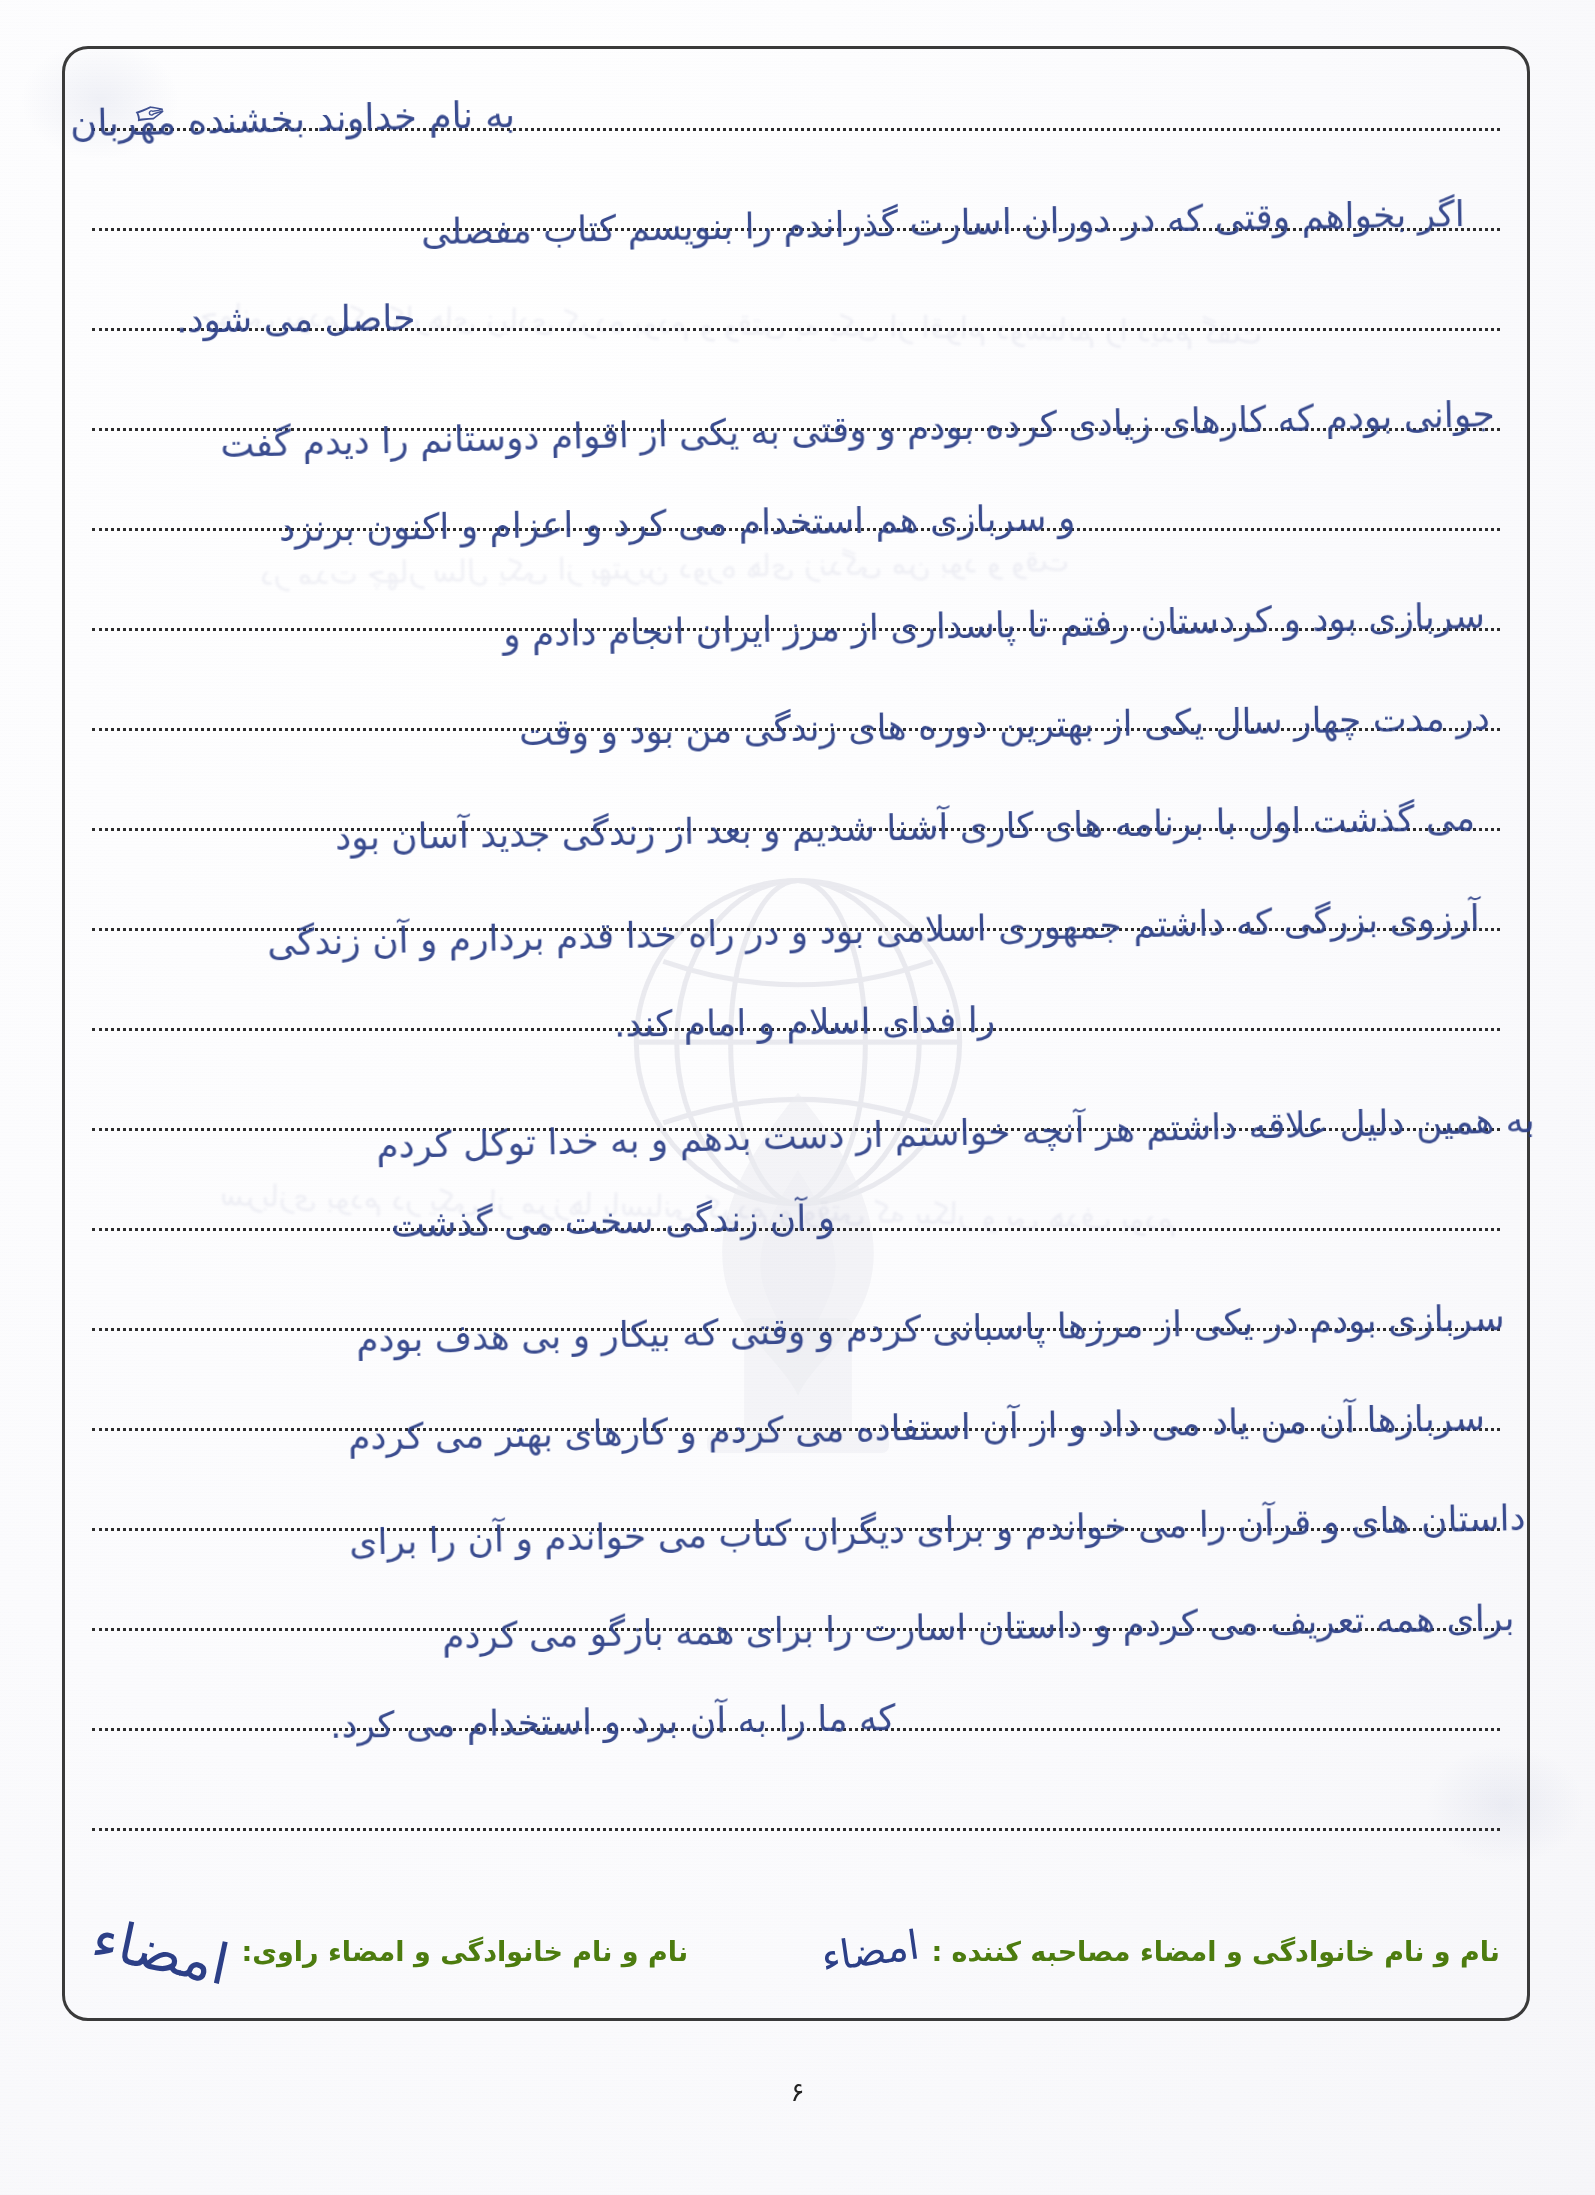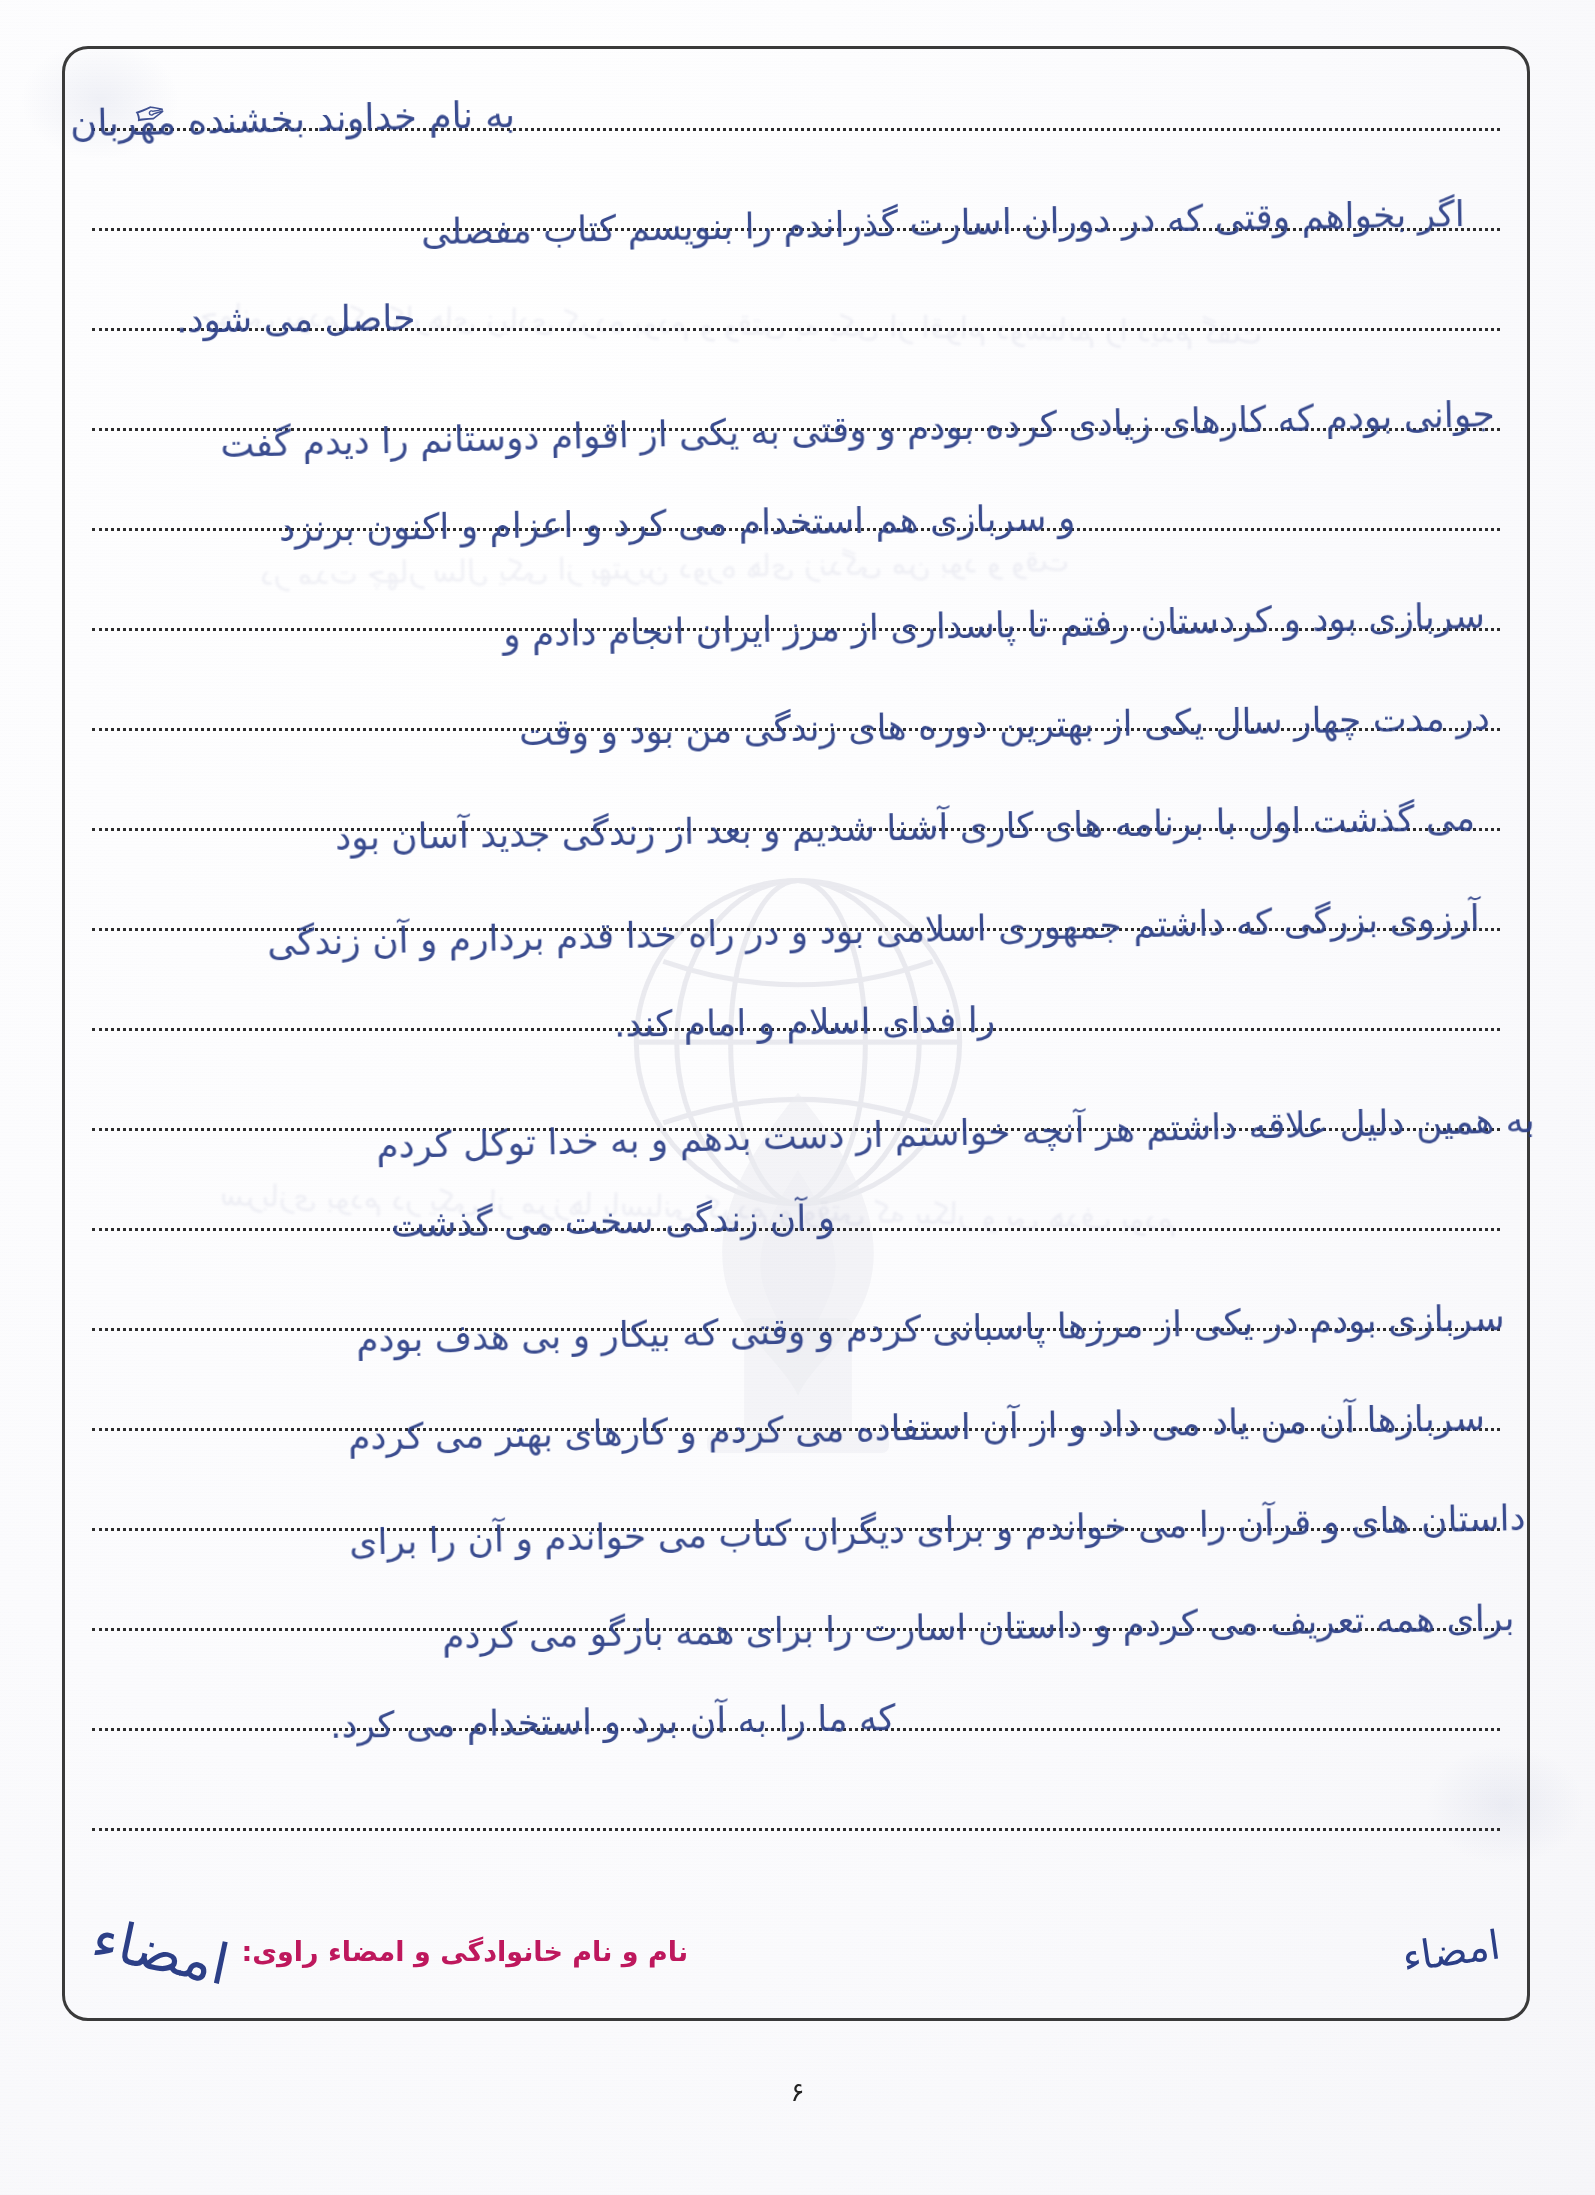--- a/index.html
+++ b/index.html
@@ -102,21 +102,21 @@
     height: 96px;
     display: flex;
     align-items: center;
     justify-content: space-between;
     direction: rtl;
   }
   .sig-label {
     font-family: "DejaVu Sans", sans-serif;
     font-weight: bold;
     font-size: 27px;
-    color: #be185d;
+    color: #4d7c0f;
     white-space: nowrap;
   }
   .sig-left-group, .sig-right-group {
     display: flex;
     align-items: center;
     gap: 12px;
   }
   .sig-scribble {
     color: #2c3f87;
     font-size: 40px;
@@ -244,20 +244,21 @@
 
     <div class="hw-line" style="right:70px; top:1500px; font-size:36px; transform:rotate(-1.2deg);">داستان های و قرآن را می خواندم و برای دیگران کتاب می خواندم و آن را برای</div>
 
     <div class="hw-line" style="right:80px; top:1600px; font-size:36px; transform:rotate(-1deg);">برای همه تعریف می کردم و داستان اسارت را برای همه بازگو می کردم</div>
 
     <div class="hw-line" style="right:700px; top:1700px; font-size:36px; transform:rotate(-0.8deg);">که ما را به آن برد و استخدام می کرد.</div>
   </div>
 
   <div class="signature-band">
     <div class="sig-right-group">
+      <span class="sig-label">نام و نام خانوادگی و امضاء مصاحبه کننده :</span>
       <span class="sig-scribble">امضاء</span>
     </div>
     <div class="sig-left-group">
       <span class="sig-label">نام و نام خانوادگی و امضاء راوی:</span>
       <span class="sig-scribble" style="font-size:56px; transform:rotate(12deg);">امضاء</span>
     </div>
   </div>
 
   <div class="page-number">۶</div>
 

